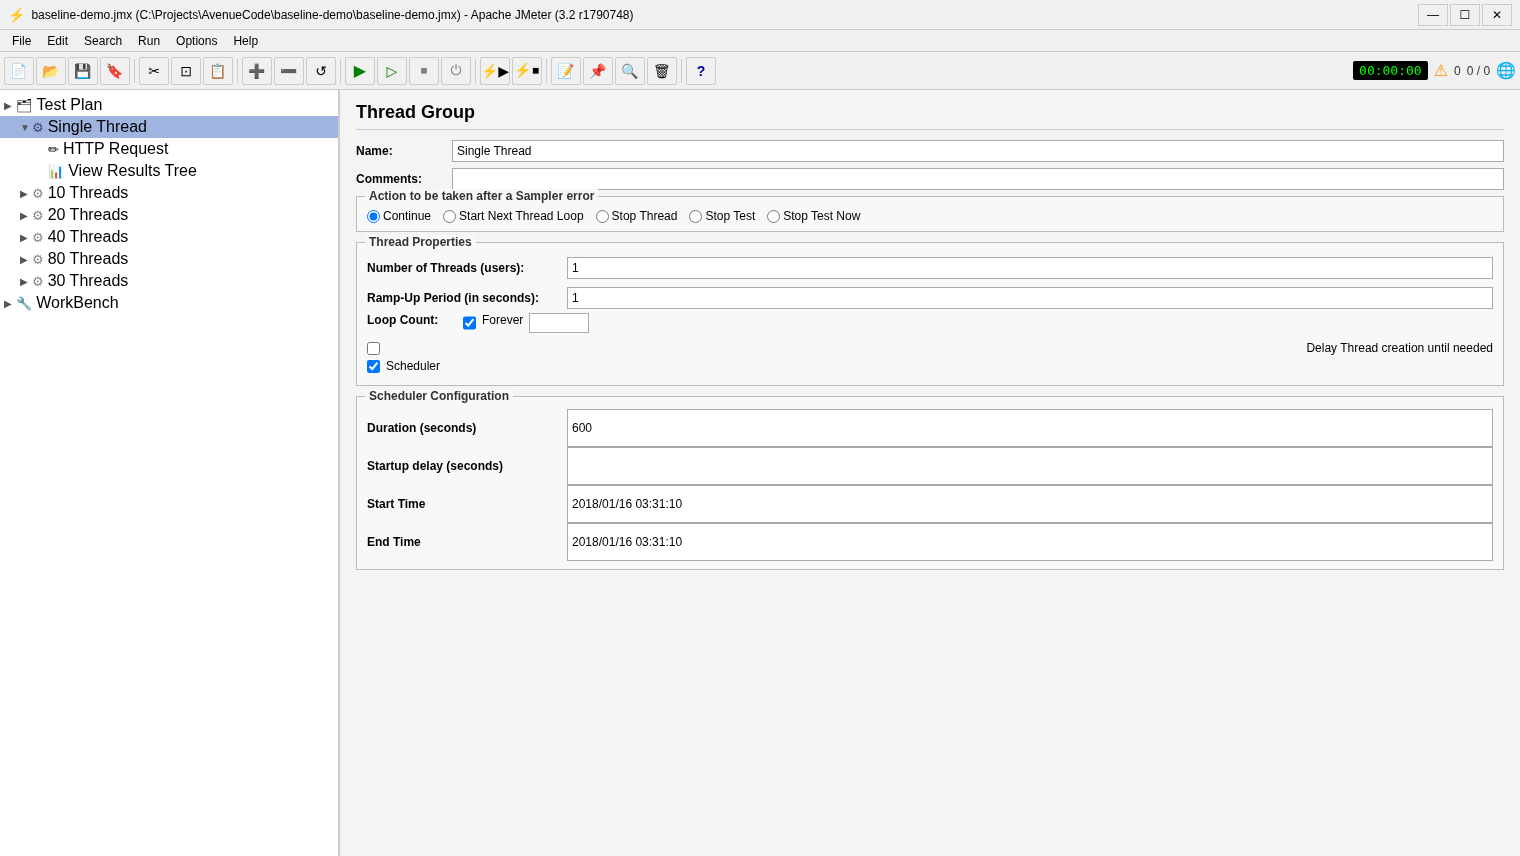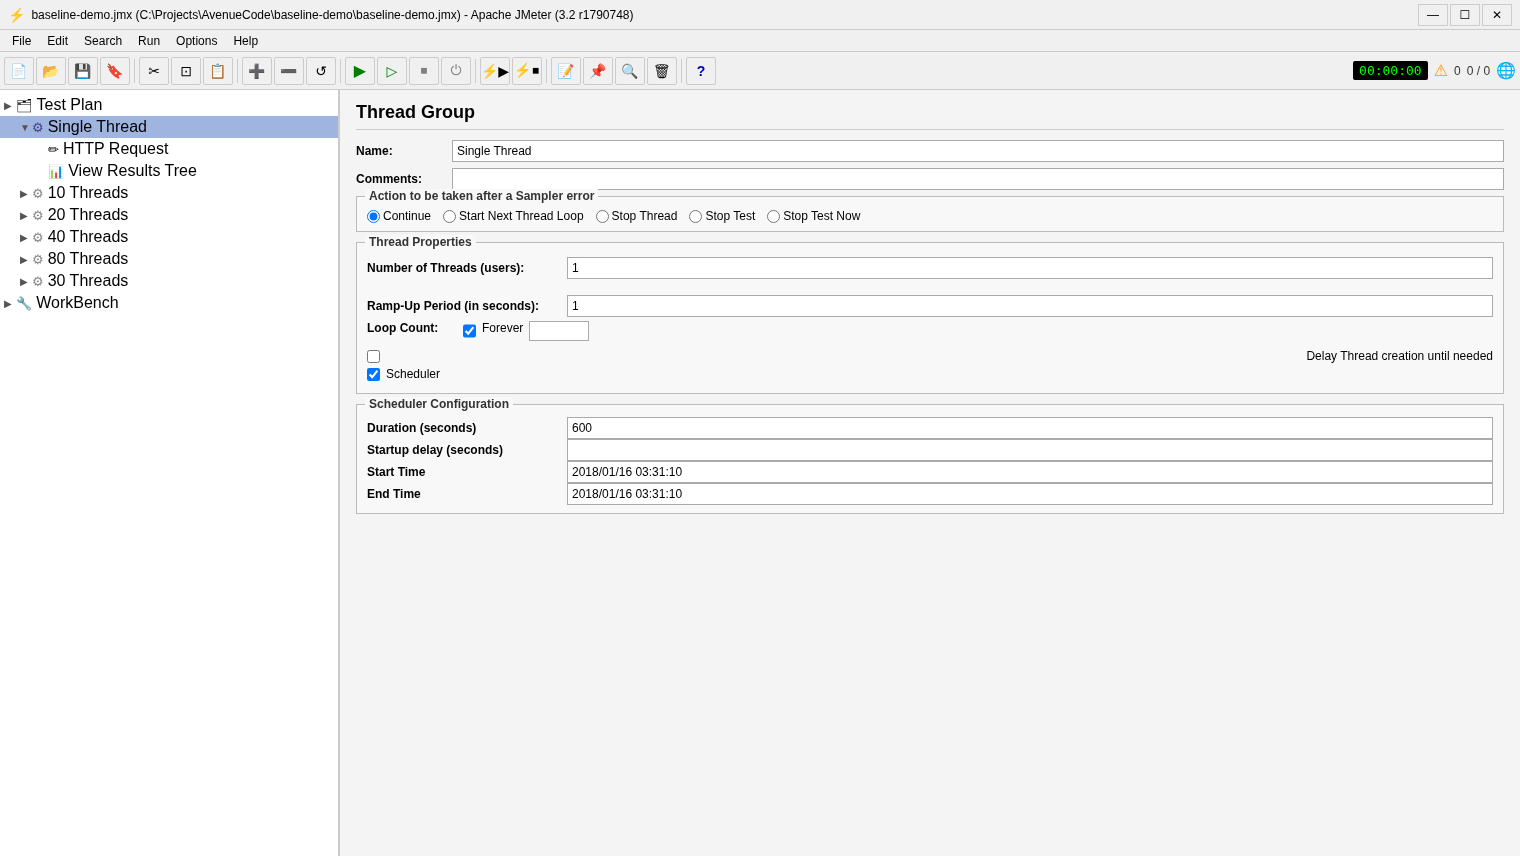--- a/index.html
+++ b/index.html
@@ -192,21 +192,21 @@
       gap: 3px;
       font-size: 12px;
       cursor: pointer;
     }
     .radio-item input[type=radio] { cursor: pointer; }
 
     
     .props-grid {
       display: grid;
       grid-template-columns: 200px 1fr;
-      row-gap: 16px;
+      row-gap: 8px;
       align-items: center;
       margin-top: 6px;
     }
     .props-label { font-size: 12px; font-weight: bold; }
     .props-input {
       height: 22px;
       border: 1px solid #aaa;
       padding: 2px 4px;
       font-size: 12px;
       background: white;
@@ -242,21 +242,21 @@
     
     .sched-grid {
       display: grid;
       grid-template-columns: 200px 1fr;
       row-gap: 0;
       align-items: center;
       margin-top: 4px;
     }
     .sched-label { font-size: 12px; font-weight: bold; }
     .sched-input {
-      height: 22px;
+      height: 38px;
       border: 1px solid #aaa;
       padding: 2px 4px;
       font-size: 12px;
       background: white;
       width: 100%;
     }
   </style>
 </head>
 <body>
 

